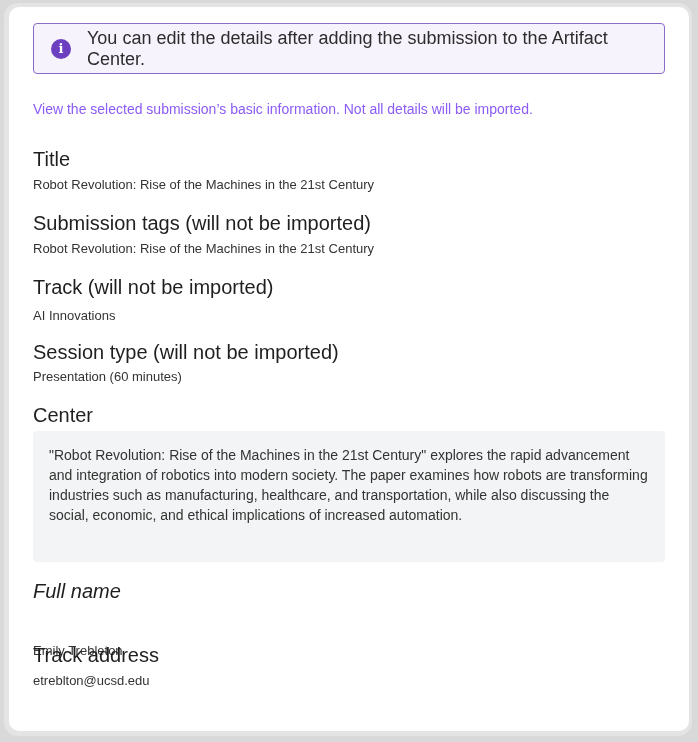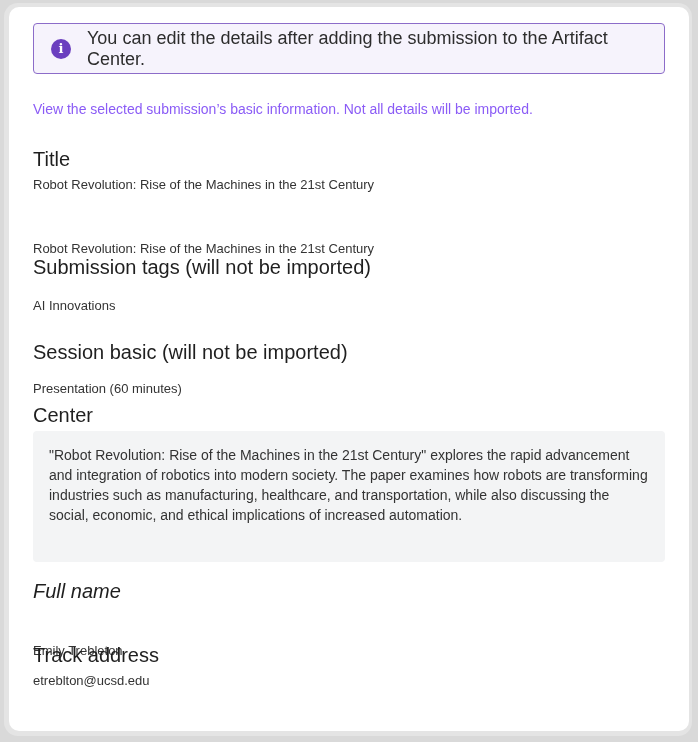--- a/index.html
+++ b/index.html
@@ -113,27 +113,28 @@
   <div class="banner">
     <span class="info-icon">i</span>
     <span class="banner-text">You can edit the details after adding the submission to the Artifact Center.</span>
   </div>
 
   <div class="intro">View the selected submission’s basic information. Not all details will be imported.</div>
 
   <div class="field-label" style="top:141px;">Title</div>
   <div class="field-value" style="top:170px;">Robot Revolution: Rise of the Machines in the 21st Century</div>
 
-  <div class="field-label" style="top:205px;margin-top:44px;">Submission tags (will not be imported)</div>
+  <div class="field-label" style="top:205px;">Submission tags (will not be imported)</div>
   <div class="field-value" style="top:234px;">Robot Revolution: Rise of the Machines in the 21st Century</div>
 
-  <div class="field-value" style="top:291px;text-align:right;">AI Innovations</div>
+  <div class="field-label" style="top:269px;">Track (will not be imported)</div>
+  <div class="field-value" style="top:301px;text-align:right;">AI Innovations</div>
 
-  <div class="field-label" style="top:334px;">Session basic (will not be imported)</div>
-  <div class="field-value" style="top:362px;margin-top:12px;">Presentation (60 minutes)</div>
+  <div class="field-label" style="top:334px;">Session type (will not be imported)</div>
+  <div class="field-value" style="top:362px;">Presentation (60 minutes)</div>
 
   <div class="field-label" style="top:397px;">Center</div>
   <div class="summary-box">"Robot Revolution: Rise of the Machines in the 21st Century" explores the rapid advancement and integration of robotics into modern society. The paper examines how robots are transforming industries such as manufacturing, healthcare, and transportation, while also discussing the social, economic, and ethical implications of increased automation.</div>
 
   <div class="field-label" style="top:573px;font-style:italic;">Full name</div>
   <div class="field-value" style="top:636px;">Emily Trebleton</div>
 
   <div class="field-label" style="top:637px;">Track address</div>
   <div class="field-value" style="top:666px;text-align:center;">etreblton@ucsd.edu</div>
 

